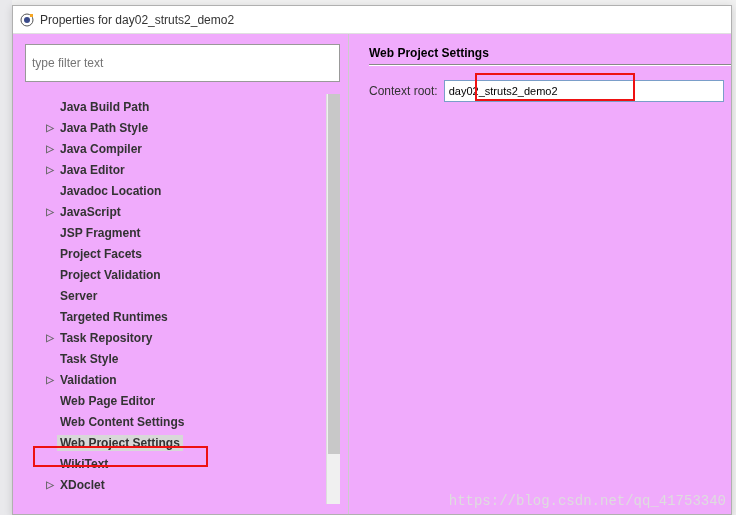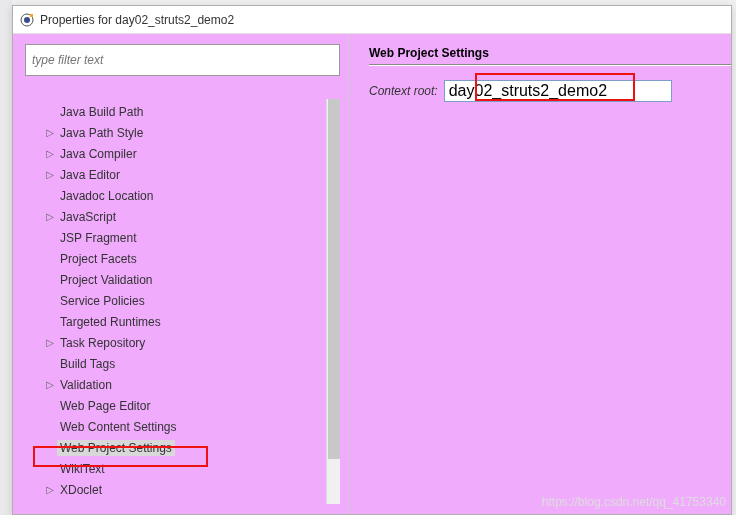--- a/index.html
+++ b/index.html
@@ -46,30 +46,30 @@
     width: 336px;
     border-right: 1px solid #ccc;
     padding: 10px 8px 10px 12px;
     display: flex;
     flex-direction: column;
   }
   .filter-input {
     width: 100%;
     height: 32px;
     border: 1px solid #999;
-    padding: 12px 6px;
+    padding: 18px 6px;
     font-size: 12px;
     color: #888;
-    font-style: italic;
   }
   .tree-wrap {
     flex: 1;
-    margin-top: 23px;
+    margin-top: 12px;
     overflow: hidden;
     position: relative;
+    font-weight: bold;
   }
   .tree {
     padding: 2px 0;
     height: 100%;
     overflow-y: auto;
   }
   .tree-item {
     display: flex;
     align-items: center;
     height: 21px;
@@ -123,46 +123,46 @@
     height: 2px;
     background: linear-gradient(#888 0 1px, #fff 1px 2px);
     margin-bottom: 14px;
     margin-right: 0;
   }
   .field-row {
     display: flex;
     align-items: center;
     gap: 6px;
   }
-  .field-label { color: #333; font-style: italic; }
+  .field-label { color: #333; }
   .field-input {
     height: 22px;
     border: 1px solid #7a9ec9;
     padding: 1px 4px;
-    font-size: 16px;
-    width: 228px;
+    font-size: 11px;
+    width: 280px;
     background: #fff;
   }
   .red-box {
     position: absolute;
     border: 2px solid #e11;
     pointer-events: none;
   }
   .red-box.rb1 {
     left: 475px; top: 73px; width: 160px; height: 28px;
   }
   .red-box.rb2 {
     left: 33px; top: 446px; width: 175px; height: 21px;
   }
   .watermark {
     position: absolute;
     right: 10px; bottom: 6px;
     color: #ddd;
-    font-size: 12px;
-    font-family: Liberation Sans, sans-serif;
+    font-size: 14px;
+    font-family: Liberation Mono, monospace;
   }
   .left-strip {
     position: absolute;
     left: 0; top: 0;
     width: 12px; height: 515px;
     background: #e9e9ec;
   }
 </style>
 </head>
 <body>
@@ -217,33 +217,33 @@
             <div class="tree-item">
               <span class="no-arrow"></span>
               <span class="label">Project Facets</span>
             </div>
             <div class="tree-item">
               <span class="no-arrow"></span>
               <span class="label">Project Validation</span>
             </div>
             <div class="tree-item">
               <span class="no-arrow"></span>
-              <span class="label">Service Policies</span>
+              <span class="label">Server</span>
             </div>
             <div class="tree-item">
               <span class="no-arrow"></span>
               <span class="label">Targeted Runtimes</span>
             </div>
             <div class="tree-item">
               <span class="arrow">▷</span>
               <span class="label">Task Repository</span>
             </div>
             <div class="tree-item">
               <span class="no-arrow"></span>
-              <span class="label">Build Tags</span>
+              <span class="label">Task Style</span>
             </div>
             <div class="tree-item">
               <span class="arrow">▷</span>
               <span class="label">Validation</span>
             </div>
             <div class="tree-item">
               <span class="no-arrow"></span>
               <span class="label">Web Page Editor</span>
             </div>
             <div class="tree-item">

